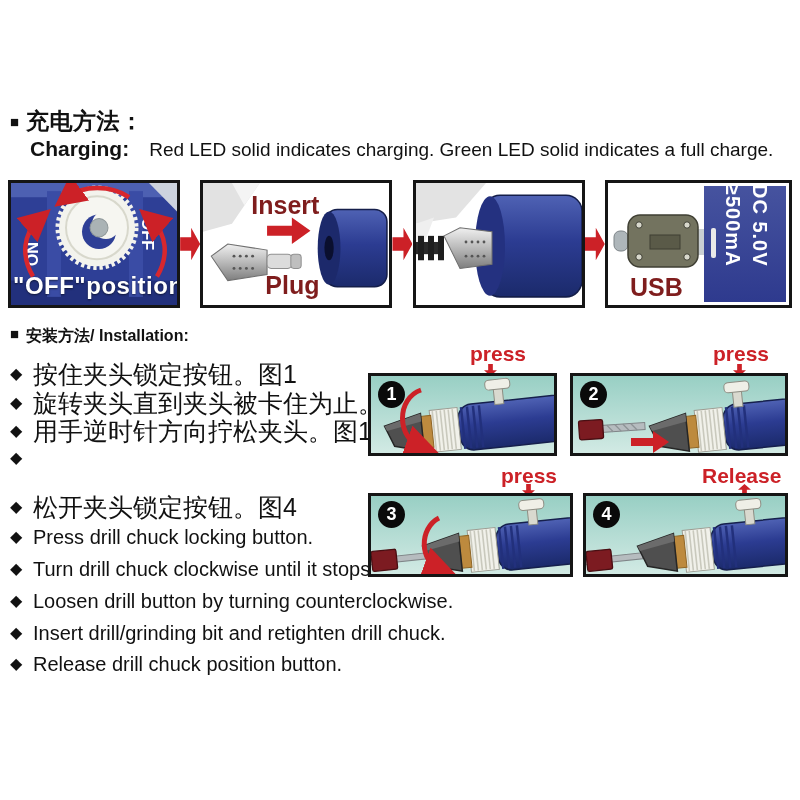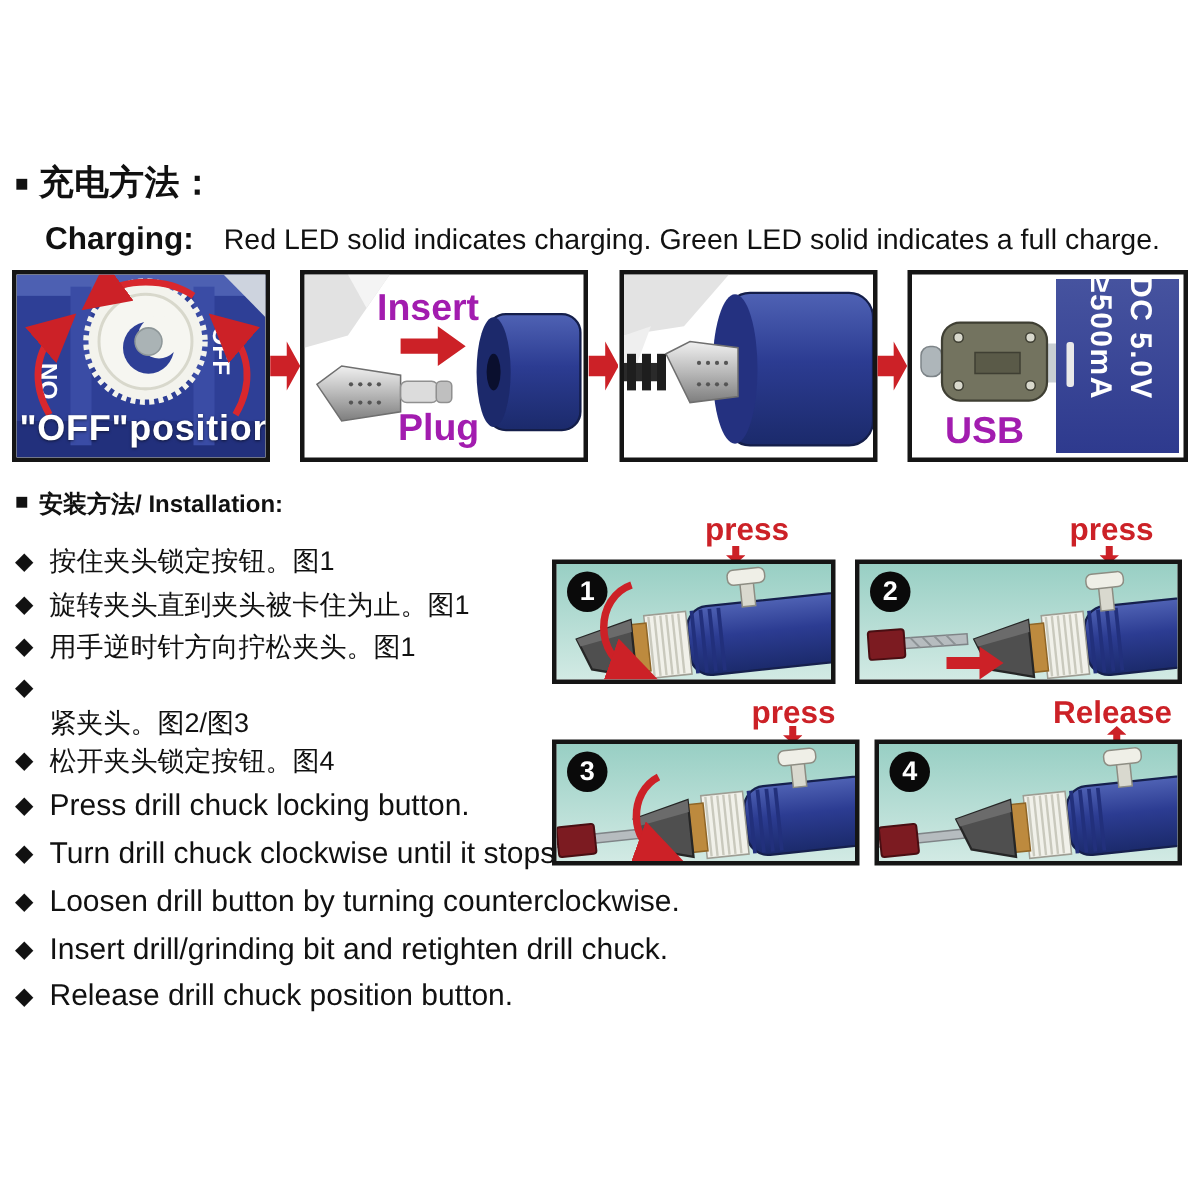--- a/index.html
+++ b/index.html
@@ -3,50 +3,50 @@
 <meta charset="utf-8">
 <style>
   html,body{margin:0;padding:0;background:#fff;}
   .page{position:relative;width:800px;height:800px;background:#ffffff;overflow:hidden;
         font-family:"Liberation Sans","DejaVu Sans",sans-serif;color:#111;}
   
   .chead{position:absolute;left:10px;top:106px;display:flex;align-items:baseline;white-space:nowrap;}
   .sqm{font-size:15px;margin-right:7px;position:relative;top:-2px;}
   .zh-b{font-size:23px;font-weight:bold;letter-spacing:.5px;}
   .zh-r{font-size:19px;margin-left:4px;}
-  .csub{position:absolute;left:30px;top:148px;display:flex;align-items:baseline;white-space:nowrap;}
+  .csub{position:absolute;left:30px;top:137px;display:flex;align-items:baseline;white-space:nowrap;}
   .en-b{font-size:21px;font-weight:bold;}
   .en-r{font-size:19px;margin-left:20px;}
   
   .strip{position:absolute;left:8px;top:180px;width:784px;height:128px;display:flex;
          justify-content:space-between;align-items:stretch;}
   .cpanel{position:relative;border:3px solid #151515;background:#fff;height:122px;overflow:hidden;flex:none;}
   .p1{width:166px;} .p2{width:186px;} .p3{width:166px;} .p4{width:181px;}
   .cpanel svg{display:block;width:100%;height:100%;}
   .farw{flex:none;align-self:center;width:20px;height:34px;background:#cc2127;
         clip-path:polygon(0 30%,55% 30%,55% 2%,100% 50%,55% 98%,55% 70%,0 70%);}
   .capoff{position:absolute;left:2px;right:2px;bottom:5px;text-align:center;color:#fff;
           font-size:24px;font-weight:600;letter-spacing:.5px;text-shadow:0 1px 2px rgba(0,0,0,.55);}
-  .redlbl{position:absolute;color:#a21caf;font-weight:bold;font-size:25px;}
+  .redlbl{position:absolute;color:#7f1d1d;font-weight:bold;font-size:25px;}
   .lbl-insert{left:48px;top:8px;}
   .lbl-plug{left:62px;bottom:5px;}
   .lbl-usb{left:22px;bottom:3px;}
   .pwr{position:absolute;top:3px;bottom:3px;right:3px;width:82px;
        background:linear-gradient(180deg,#46539f,#2e3a8e);}
   .pwr-slot{position:absolute;left:7px;top:42px;width:5px;height:30px;background:#e9e9e9;border-radius:2px;}
   .spec{position:absolute;width:120px;height:56px;top:50%;left:50%;
         transform:translate(-50%,-50%) rotate(90deg);color:#fff;font-weight:bold;
         font-size:20px;line-height:27px;letter-spacing:1px;white-space:nowrap;}
   .cable{position:absolute;right:80px;top:46px;width:30px;height:26px;background:#c9cfd3;}
   
   .ihead{position:absolute;left:10px;top:326px;display:flex;align-items:baseline;white-space:nowrap;}
   .ihead .t{font-size:16px;font-weight:bold;}
   .bz,.be{position:absolute;left:10px;display:flex;white-space:nowrap;}
   .dm{width:23px;flex:none;font-size:16px;padding-top:2px;}
-  .bz .bt{font-size:18px;line-height:24px;}
+  .bz .bt{font-size:25px;line-height:24px;}
   .be .bt{font-size:20px;line-height:24px;}
   
   .fig{position:absolute;border:3px solid #151515;overflow:hidden;
        background:linear-gradient(180deg,#98cfc4,#d2eae4);}
   .fig svg{display:block;width:100%;height:100%;}
   .f1{left:368px;top:373px;width:183px;height:77px;}
   .f2{left:570px;top:373px;width:212px;height:77px;}
   .f3{left:368px;top:493px;width:199px;height:78px;}
   .f4{left:583px;top:493px;width:199px;height:78px;}
   .badge{position:absolute;top:5px;left:7px;width:27px;height:27px;background:#0a0a0a;border-radius:50%;
@@ -205,21 +205,20 @@
     <span class="bt">旋转夹头直到夹头被卡住为止。图1</span>
   </div>
   <div class="bz" style="top:419px">
     <span class="dm">◆</span>
     <span class="bt">用手逆时针方向拧松夹头。图1</span>
   </div>
   <div class="bz" style="top:446px">
     <span class="dm">◆</span>
     <span class="bt">
       <br>
-      <span>紧夹头。图2/图3</span>
     </span>
   </div>
   <div class="bz" style="top:495px">
     <span class="dm">◆</span>
     <span class="bt">松开夹头锁定按钮。图4</span>
   </div>
 
   <div class="be" style="top:525px">
     <span class="dm">◆</span>
     <span class="bt">Press drill chuck locking button.</span>

